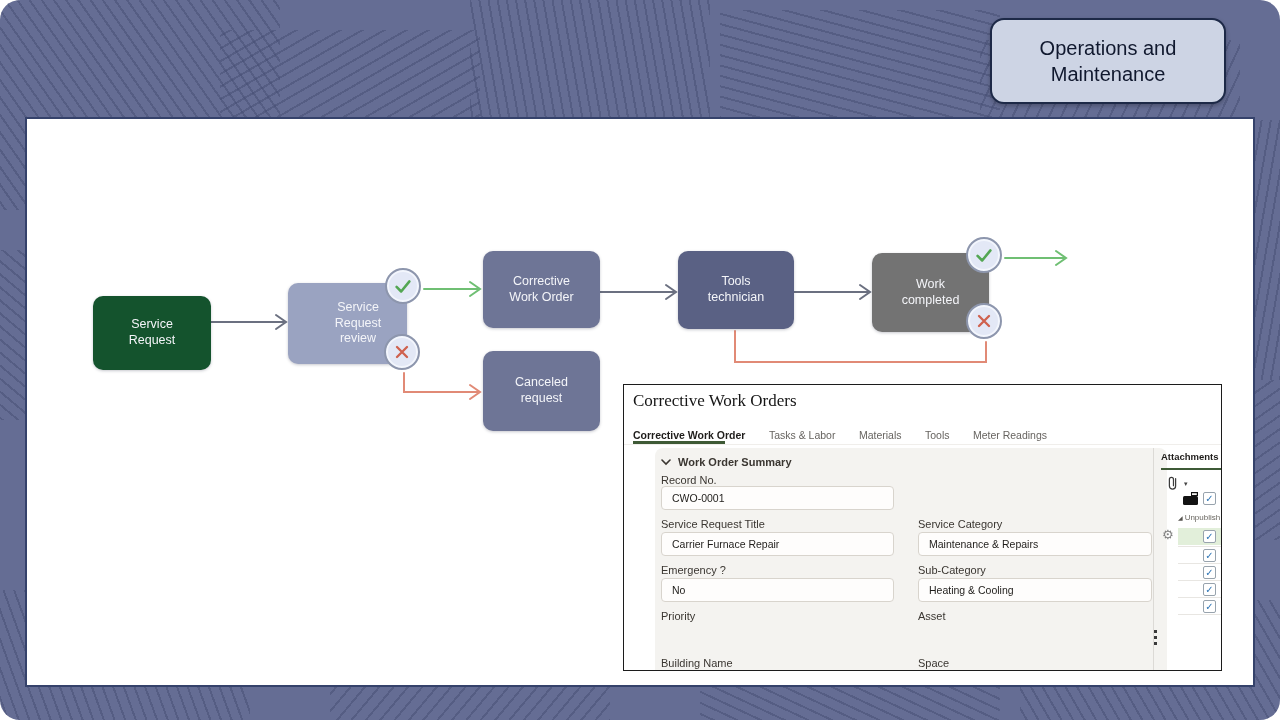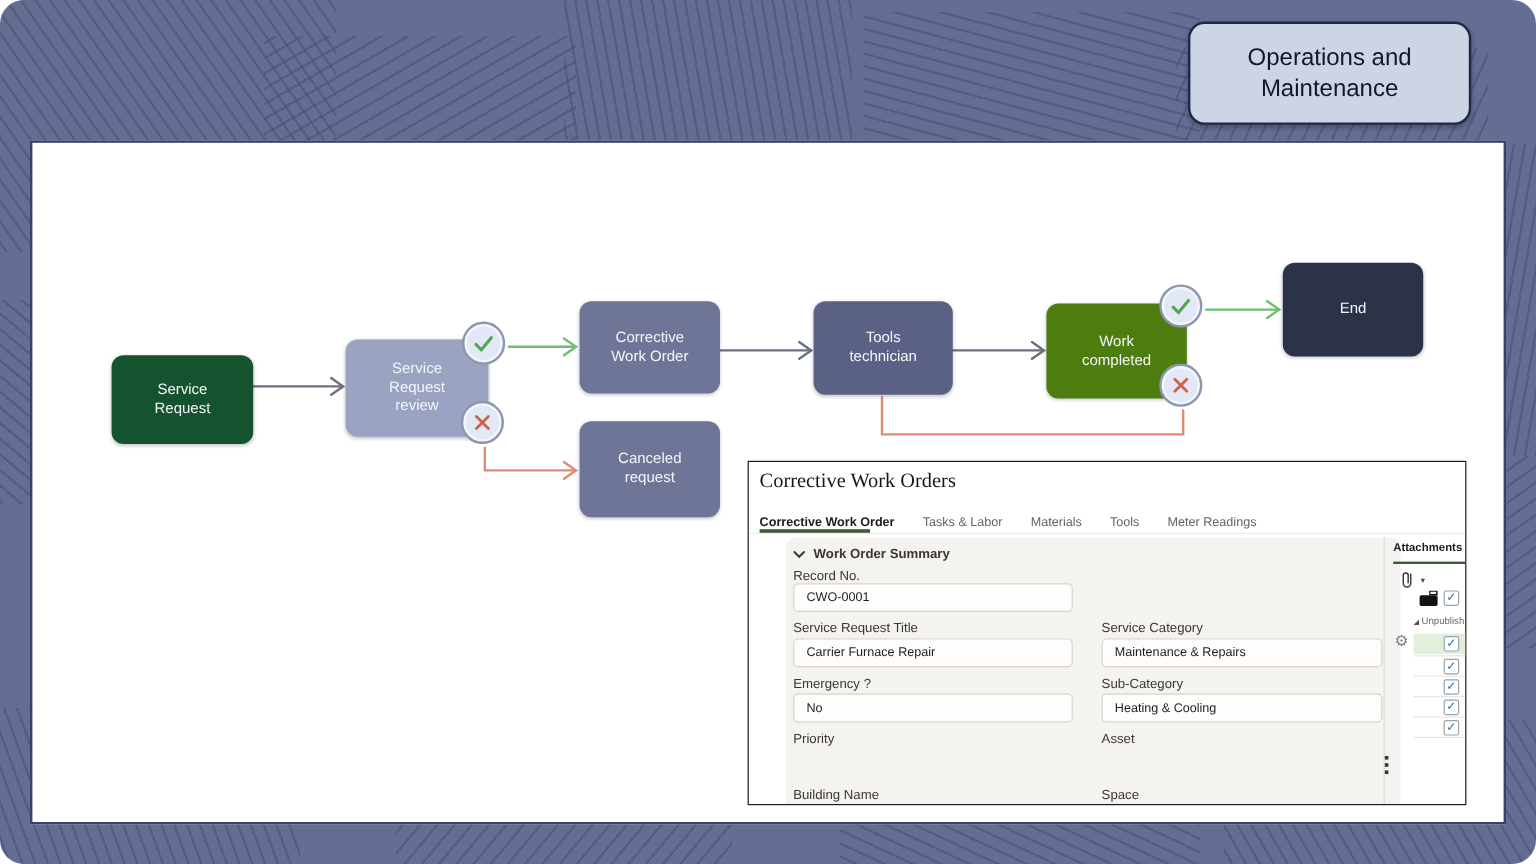--- a/index.html
+++ b/index.html
@@ -118,37 +118,34 @@
       <g stroke="#e18a76" stroke-width="2" fill="none" stroke-linecap="round">
         <path d="M377,254 V273 H451"></path>
           <path d="M443,266 L453,273 L443,280"></path>
         <path d="M959,223 V243 H708 V212"></path>
       </g>
     </svg>
 
     <div class="node" style="left:66px;top:177px;width:118px;height:74px;background:#14532d;">
         <span>Service Request</span>
       </div>
-    <div class="node" style="left:261px;top:164px;width:119px;height:81px;background:#9aa3c1;">
+    <div class="node" style="left:261px;top:164px;width:119px;height:81px;background:#9aa3c1;justify-content:flex-end;">
         <span style="width:70px">Service Request review</span>
       </div>
     <div class="node" style="left:456px;top:132px;width:117px;height:77px;background:#6e7596;">
         <span style="width:80px">Corrective Work Order</span>
       </div>
     <div class="node" style="left:456px;top:232px;width:117px;height:80px;background:#6e7596;">
         <span style="width:70px">Canceled request</span>
       </div>
     <div class="node" style="left:651px;top:132px;width:116px;height:78px;background:#5a6184;">
         <span style="width:75px">Tools technician</span>
       </div>
-    <div class="node" style="left:845px;top:134px;width:117px;height:79px;background:#4d7c0f;">
+    <div class="node" style="left:845px;top:134px;width:117px;height:79px;background:#737373;">
         <span style="width:75px">Work completed</span>
-      </div>
-    <div class="node" style="left:1042px;top:100px;width:117px;height:78px;background:#2c3248;">
-        <span>End</span>
       </div>
 
     <div class="gate" style="left:358px;top:149px;">
       <svg width="22" height="22" viewBox="0 0 24 24">
           <path d="M5,13 L10,18 L19,7" stroke="#53a653" stroke-width="2.8" fill="none" stroke-linecap="round" stroke-linejoin="round"></path>
         </svg>
     </div>
     <div class="gate" style="left:357px;top:215px;">
       <svg width="20" height="20" viewBox="0 0 24 24">
           <path d="M6,6 L18,18 M18,6 L6,18" stroke="#cf614e" stroke-width="2.8" fill="none" stroke-linecap="round"></path>

